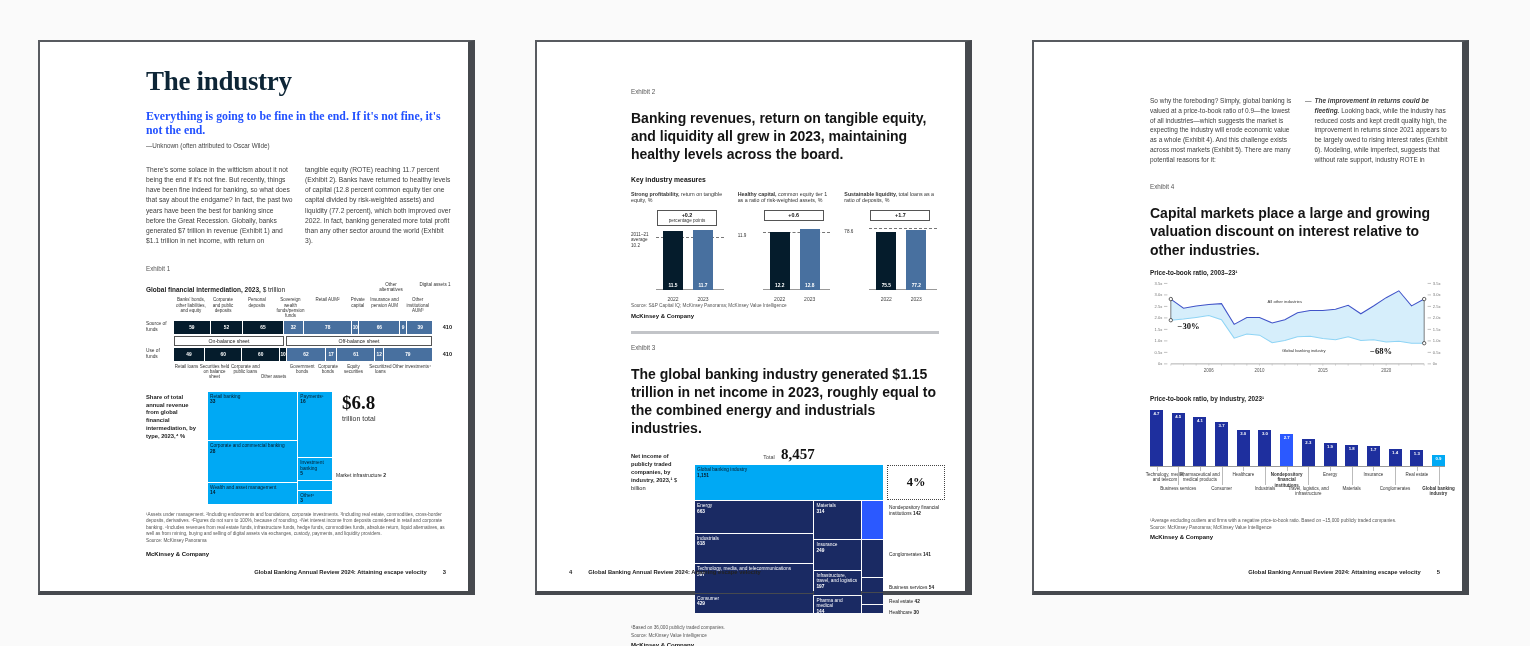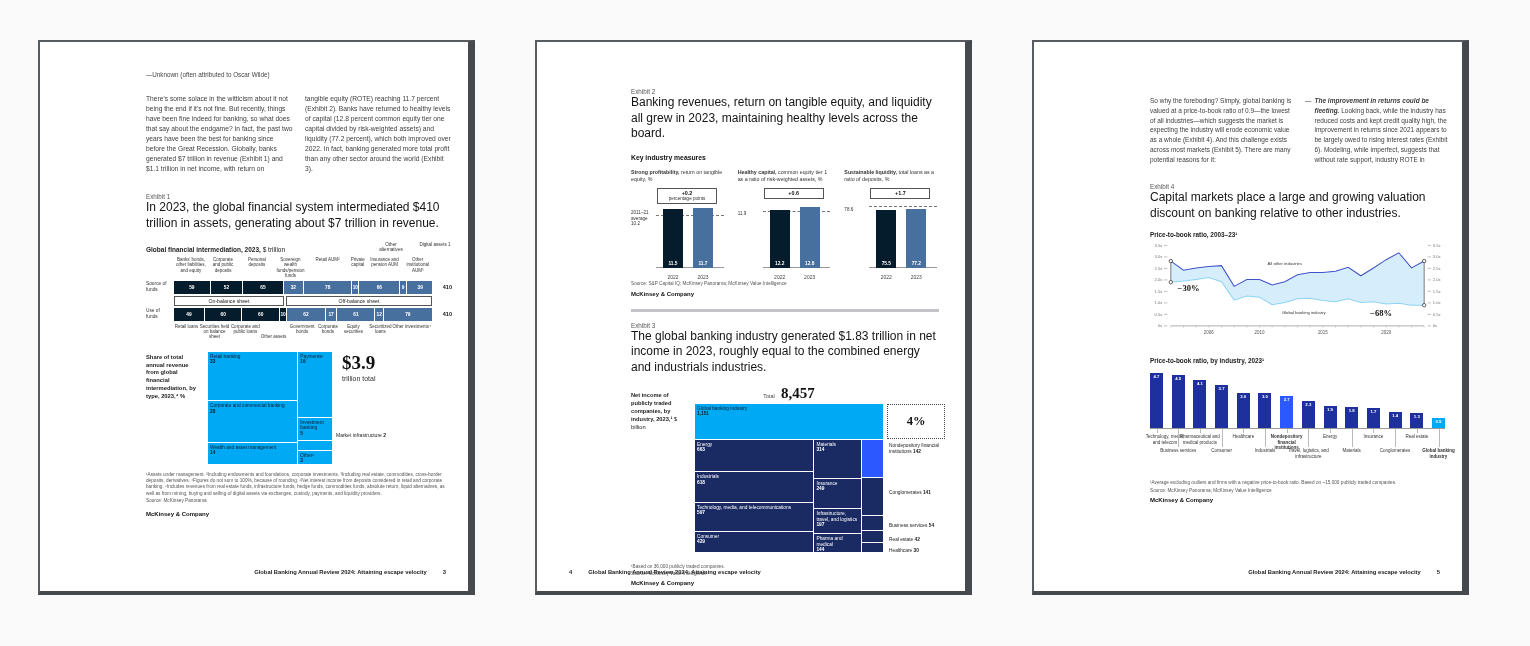--- a/index.html
+++ b/index.html
@@ -11,21 +11,21 @@
   .pin{position:relative;width:100%;height:100%;box-sizing:border-box;color:#333;}
   .pin.p1{padding:24px 16px 0 106px;}
   .pin.p2{padding:46px 26px 0 94px;}
   .pin.p3{padding:54px 14px 0 116px;}
   h1{font-family:"Liberation Serif",serif;font-size:27px;font-weight:700;color:#0d2536;margin:0;letter-spacing:-0.3px;}
   .quote{font-family:"Liberation Serif",serif;font-weight:700;font-size:11.8px;line-height:1.2;margin-top:12px;}
   .attrib{font-size:6.3px;color:#444;margin-top:5px;}
   .cols{display:flex;gap:12px;margin-top:16px;}
   .cols p{flex:1;font-size:6.7px;line-height:1.5;margin:0;color:#3c3c3c;}
   .exlabel{font-size:6.3px;color:#555;margin-top:19px;}
-  .exhead{font-size:12px;font-weight:400;color:#141414;margin-top:0;line-height:1.3;}
+  .exhead{font-size:14px;font-weight:700;color:#141414;margin-top:14px;line-height:1.3;}
   .ctrow{display:flex;justify-content:space-between;align-items:flex-end;margin-top:10px;}
   .ctitle{font-size:6.5px;color:#222;}
   .fc-top{display:flex;gap:10px;font-size:4.6px;color:#333;text-align:center;}
   .fc-top span{width:34px;line-height:1.2;}
   .fc{margin-top:4px;}
   .fc-row{display:flex;align-items:stretch;}
   .fc-left{width:28px;font-size:4.8px;color:#333;display:flex;align-items:center;line-height:1.2;padding-right:3px;box-sizing:border-box;}
   .fc-mid{flex:1;display:flex;}
   .fc-right{width:20px;font-size:5.5px;font-weight:700;color:#111;display:flex;align-items:center;justify-content:flex-end;}
   .fc-headers{align-items:flex-end;min-height:22px;margin-bottom:2px;}
@@ -92,27 +92,28 @@
   .p3tick{position:absolute;width:1px;background:#bbb;}
   .caption{position:absolute;right:50px;top:608px;font-size:27px;color:#c8ccd2;letter-spacing:0.3px;}
 </style>
 </head>
 <body>
 
 <div class="canvas">
 
   <div class="page" id="page1">
     <div class="pin p1">
+      <h1>The industry</h1>
+      <div class="quote" style="color: rgb(34, 81, 255);">Everything is going to be fine in the end. If it's not fine, it's not the end.</div>
       <div class="attrib">—Unknown (often attributed to Oscar Wilde)</div>
       <div class="cols">
         <p>There's some solace in the witticism about it not being the end if it's not fine. But recently, things have been fine indeed for banking, so what does that say about the endgame? In fact, the past two years have been the best for banking since before the Great Recession. Globally, banks generated $7 trillion in revenue (Exhibit 1) and $1.1 trillion in net income, with return on</p>
         <p>tangible equity (ROTE) reaching 11.7 percent (Exhibit 2). Banks have returned to healthy levels of capital (12.8 percent common equity tier one capital divided by risk-weighted assets) and liquidity (77.2 percent), which both improved over 2022. In fact, banking generated more total profit than any other sector around the world (Exhibit 3).</p>
       </div>
       <div class="exlabel">Exhibit 1</div>
-      <div class="exhead">In 2023, the global financial system intermediated $410 trillion in assets, generating about $7 trillion in revenue.</div>
 
       <div class="ctrow">
         <div class="ctitle"><b>Global financial intermediation, 2023,</b><span> $ trillion</span></div>
         <div class="fc-top">
           <span>Other alternatives</span>
           <span>Digital assets 1</span>
         </div>
       </div>
 
       <div class="fc">
@@ -195,21 +196,21 @@
               <div class="tmb" style="height: 19%; background: rgb(0, 169, 244); color: rgb(5, 28, 44);">Wealth and asset management<b>14</b></div>
             </div>
             <div class="tmcol" style="flex: 1 1 0%;">
               <div class="tmb" style="height: 60%; background: rgb(0, 169, 244); color: rgb(5, 28, 44);">Payments⁵<b>16</b></div>
               <div class="tmb" style="height: 20%; background: rgb(0, 169, 244); color: rgb(5, 28, 44);">Investment banking<b>5</b></div>
               <div class="tmb" style="height: 8%; background: rgb(0, 169, 244); color: rgb(5, 28, 44);"></div>
               <div class="tmb" style="height: 12%; background: rgb(0, 169, 244); color: rgb(5, 28, 44);">Other⁶<b>3</b></div>
             </div>
           </div>
         <div class="tm1right">
-          <div class="bignum">$3.9</div>
+          <div class="bignum">$6.8</div>
           <div class="bigsub">trillion total</div>
           <div class="mi"><span>Market infrastructure</span> <b>2</b></div>
         </div>
       </div>
 
       <div class="fnotes">¹Assets under management. ²Including endowments and foundations, corporate investments. ³Including real estate, commodities, cross-border deposits, derivatives. ⁴Figures do not sum to 100%, because of rounding. ⁵Net interest income from deposits considered in retail and corporate banking. ⁶Includes revenues from real estate funds, infrastructure funds, hedge funds, commodities funds, absolute return, liquid alternatives, as well as from mining, buying and selling of digital assets via exchanges, custody, payments, and liquidity providers.</div>
       <div class="srcnote">Source: McKinsey Panorama</div>
       <div class="brand">McKinsey &amp; Company</div>
       <div class="pfooter right">
         <span>Global Banking Annual Review 2024: Attaining escape velocity</span>
@@ -279,21 +280,21 @@
               <div class="kmx" style="left: 62px;">2023</div>
             </div>
           </div>
         </div>
       <div class="srcnote">Source: S&amp;P Capital IQ; McKinsey Panorama; McKinsey Value Intelligence</div>
       <div class="brand" style="margin-top:5px">McKinsey &amp; Company</div>
 
       <div class="divider"></div>
 
       <div class="exlabel" style="margin-top:0">Exhibit 3</div>
-      <div class="exhead">The global banking industry generated $1.83 trillion in net income in 2023, roughly equal to the combined energy and industrials industries.</div>
+      <div class="exhead">The global banking industry generated $1.15 trillion in net income in 2023, roughly equal to the combined energy and industrials industries.</div>
 
       <div class="tm2wrap">
         <div class="tm2label"><b>Net income of publicly traded companies, by industry, 2023,¹</b><span> $ billion</span></div>
         <div class="tm2area">
           <div class="tm2total">
             <span class="tl">Total</span>
             <span class="tv">8,457</span>
           </div>
           <div class="tm2" id="p2-tm">
               <div class="tmb" style="height: 35px; background: rgb(0, 169, 244); color: rgb(5, 28, 44);">Global banking industry<b>1,151</b></div>
@@ -343,21 +344,21 @@
   <div class="page" id="page3">
     <div class="pin p3">
       <div class="p3cols">
         <div class="c">So why the foreboding? Simply, global banking is valued at a price-to-book ratio of 0.9—the lowest of all industries—which suggests the market is expecting the industry will erode economic value as a whole (Exhibit 4). And this challenge exists across most markets (Exhibit 5). There are many potential reasons for it:</div>
         <div class="c dashcol">
           <span>—</span>
           <span><span class="lead">The improvement in returns could be fleeting.</span><span> Looking back, while the industry has reduced costs and kept credit quality high, the improvement in returns since 2021 appears to be largely owed to rising interest rates (Exhibit 6). Modeling, while imperfect, suggests that without rate support, industry ROTE in</span></span>
         </div>
       </div>
       <div class="exlabel">Exhibit 4</div>
-      <div class="exhead">Capital markets place a large and growing valuation discount on banking relative to other industries.</div>
+      <div class="exhead">Capital markets place a large and growing valuation discount on interest relative to other industries.</div>
       <div class="p3ct">Price-to-book ratio, 2003–23¹</div>
       <div class="p3line">
         <svg id="p3-line" viewBox="0 0 344 118" width="295" height="101">
             <line x1="16" y1="98" x2="20" y2="98" stroke="#999" stroke-width="0.7"></line>
             <text x="14" y="99.6" text-anchor="end" font-size="4.8" fill="#777">0x</text>
             <line x1="324" y1="98" x2="328" y2="98" stroke="#999" stroke-width="0.7"></line>
             <text x="330" y="99.6" text-anchor="start" font-size="4.8" fill="#777">0x</text>
             <line x1="16" y1="84.57142857142857" x2="20" y2="84.57142857142857" stroke="#999" stroke-width="0.7"></line>
             <text x="14" y="86.17142857142856" text-anchor="end" font-size="4.8" fill="#777">0.5x</text>
             <line x1="324" y1="84.57142857142857" x2="328" y2="84.57142857142857" stroke="#999" stroke-width="0.7"></line>

